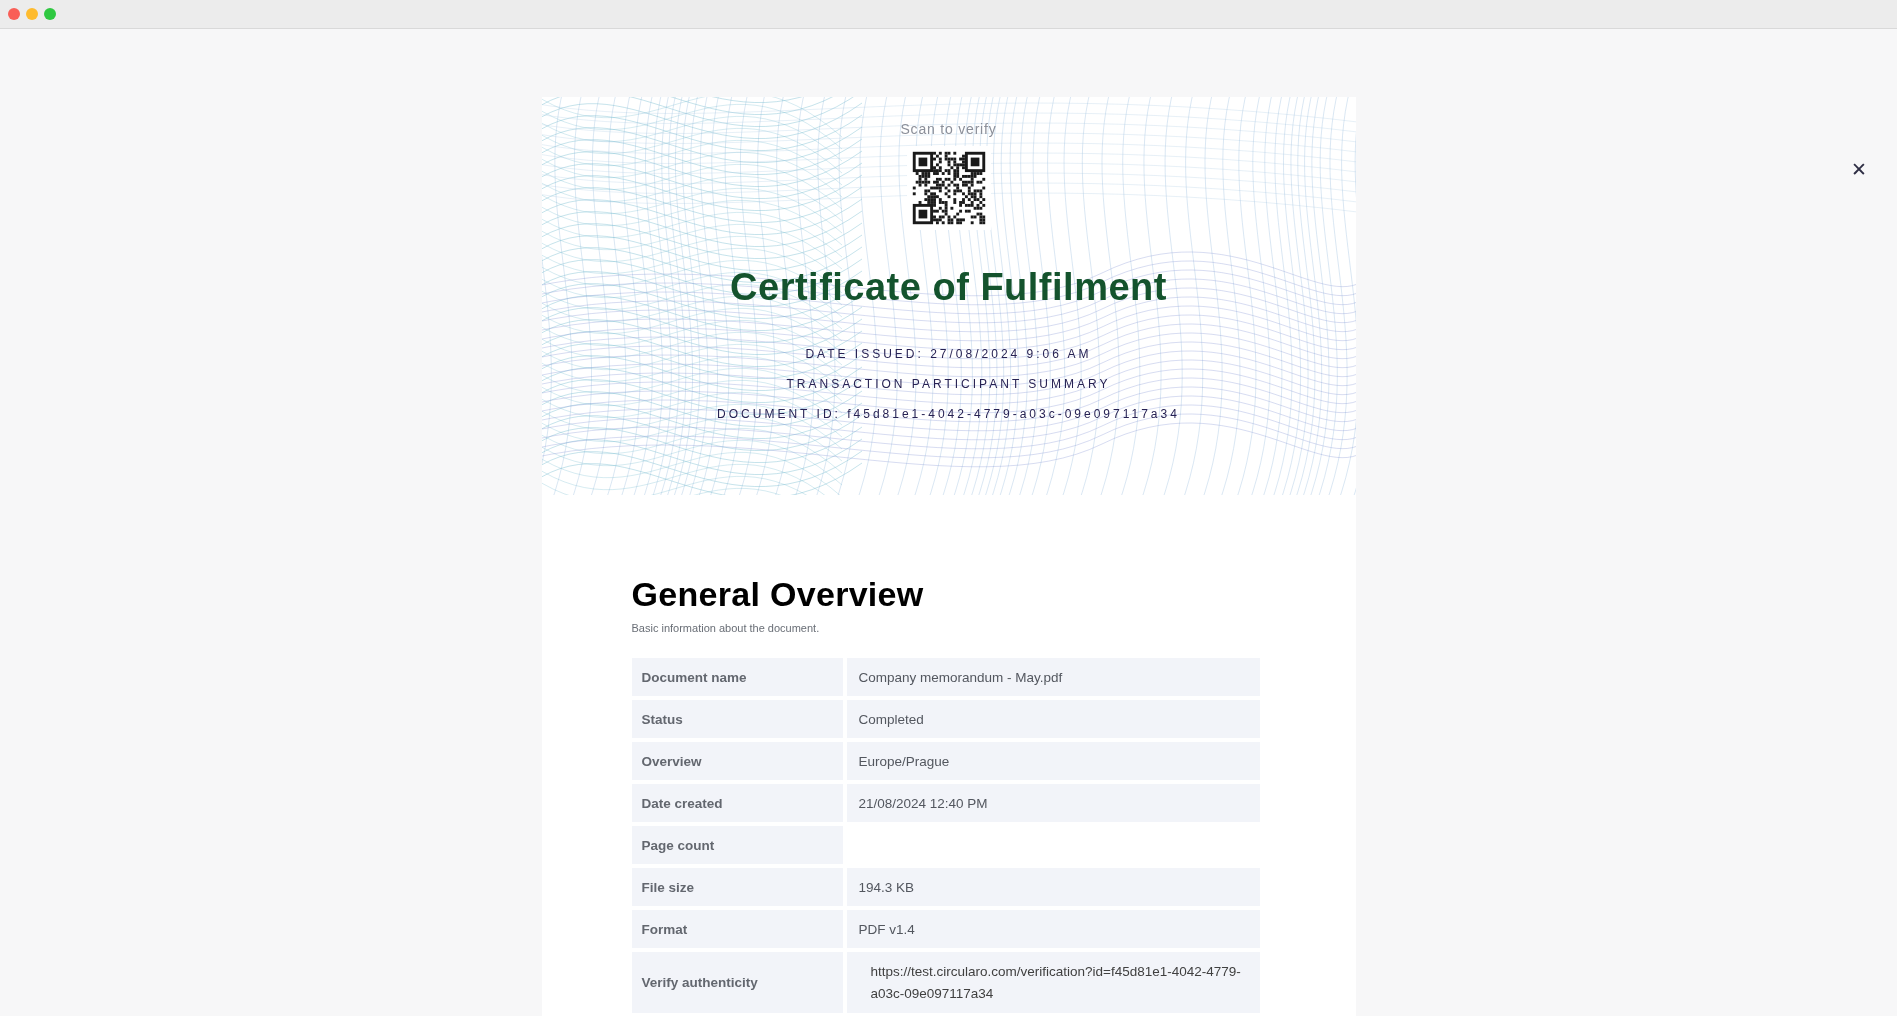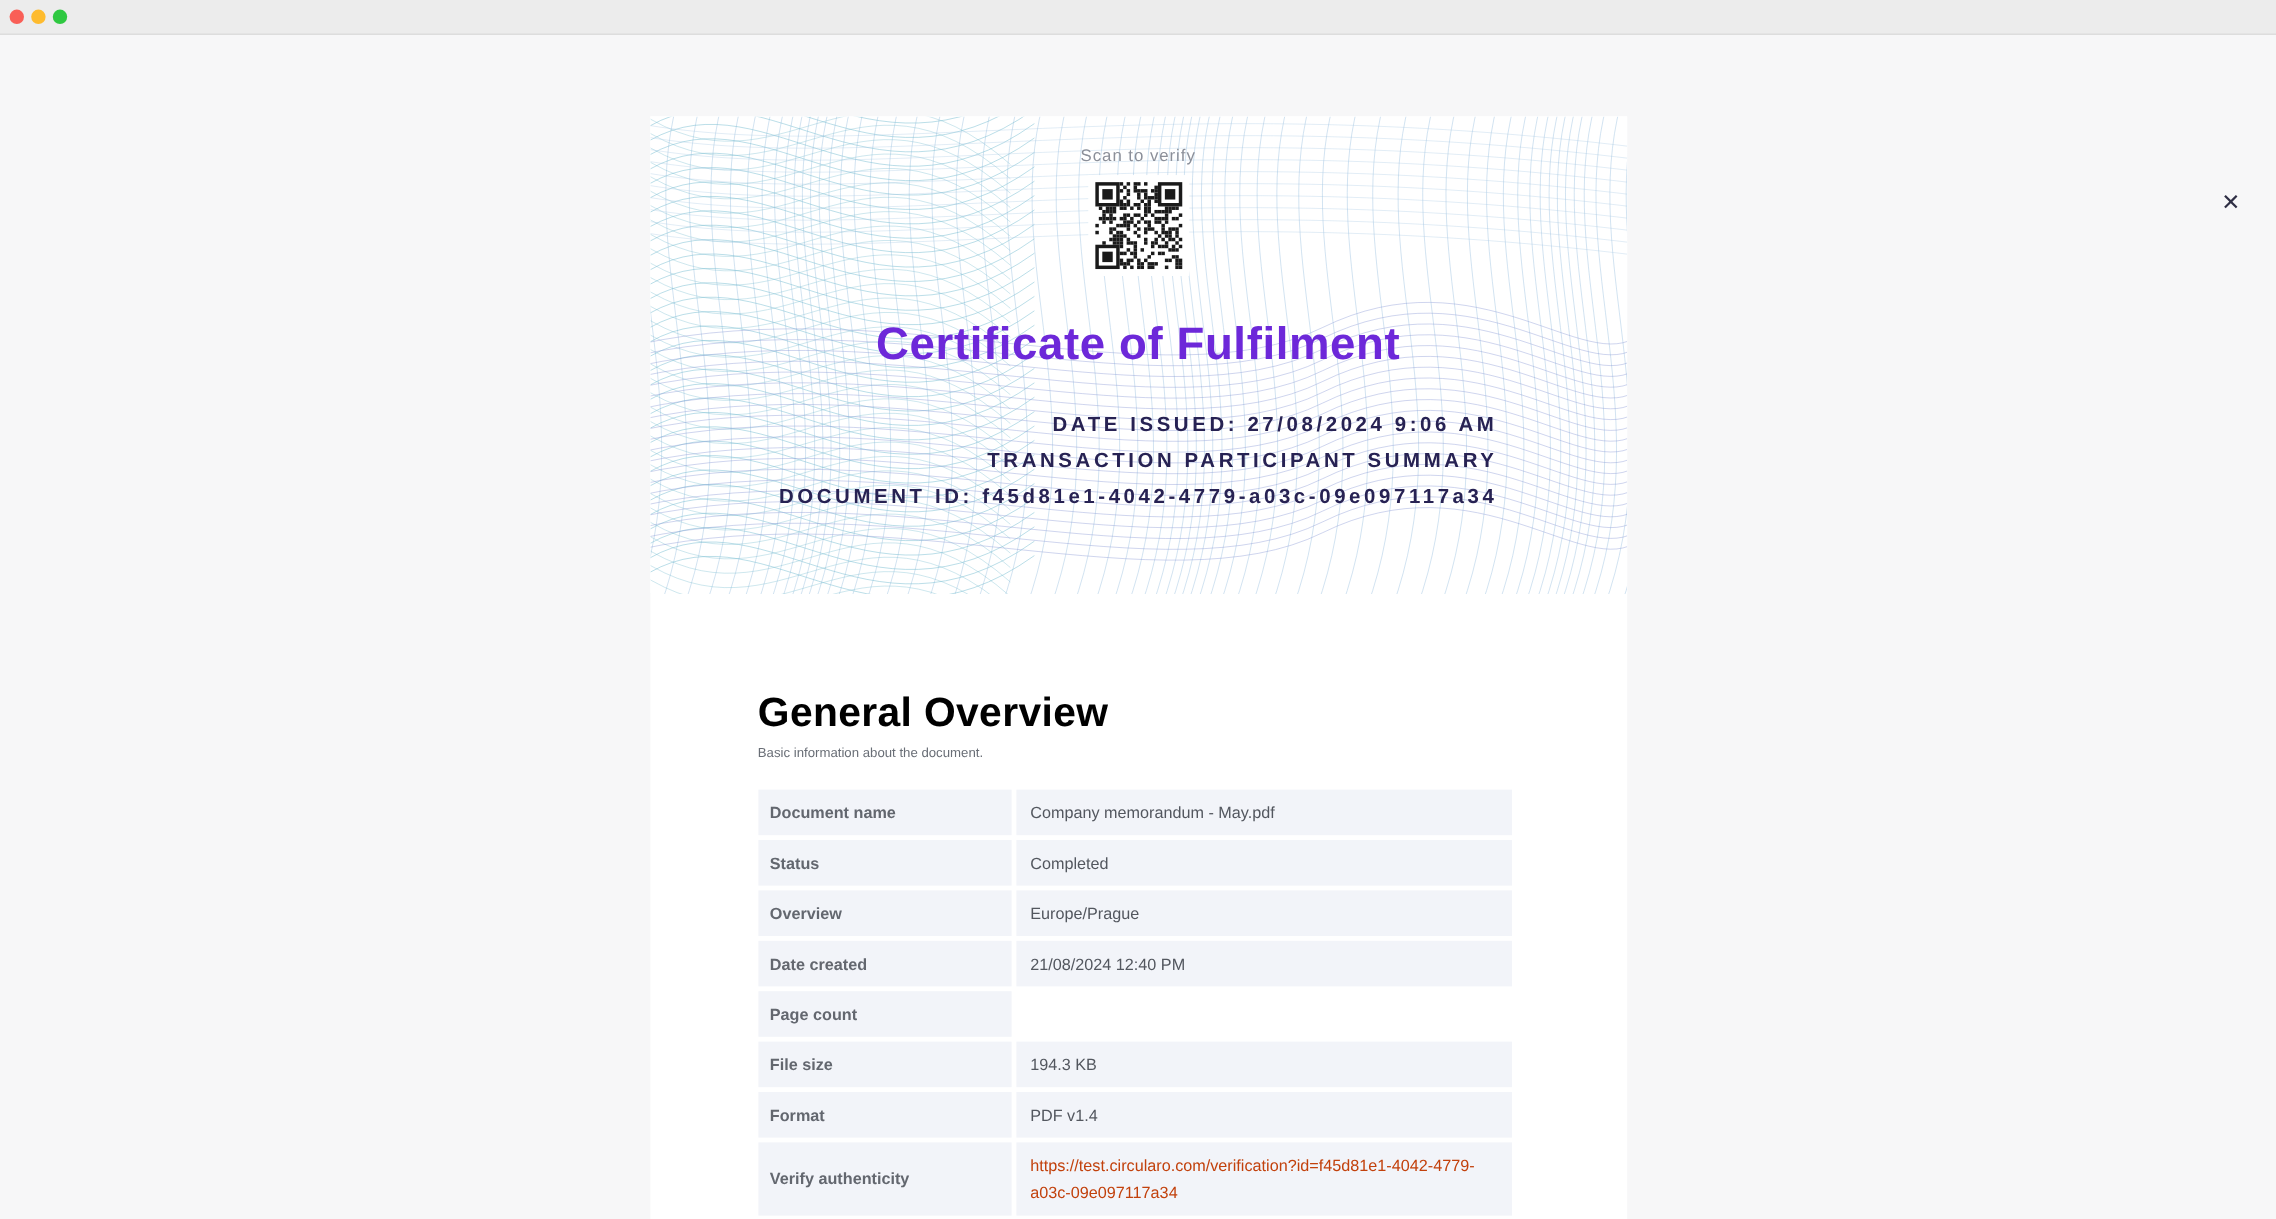--- a/index.html
+++ b/index.html
@@ -79,33 +79,32 @@
     margin-top: 9px;
     width: 84px;
     height: 84px;
     background: #ffffff;
   }
   .cert-title {
     margin-top: 36px;
     font-size: 38px;
     font-weight: 700;
     letter-spacing: 0.5px;
-    color: #6d28d9;
+    color: #14532d;
   }
   .cert-meta {
     margin-top: 30px;
   }
   .cert-meta-line {
-    font-size: 17px;
-    font-weight: 700;
+    font-size: 12px;
+    font-weight: 400;
     letter-spacing: 3px;
     line-height: 30px;
     color: #272253;
     white-space: nowrap;
-    text-align: right;
   }
 
   
   .doc-body {
     padding: 80px 88px 60px 90px;
   }
   .section-heading {
     font-size: 34px;
     font-weight: 700;
     letter-spacing: 0.3px;
@@ -143,24 +142,25 @@
     flex: 1;
     background: #f2f4f9;
     min-height: 38px;
     display: flex;
     align-items: center;
     padding: 9px 12px;
     font-size: 13.5px;
     color: #53575f;
   }
   .t-link {
-    color: #c2410c;
+    color: #404040;
     text-decoration: none;
     line-height: 1.6;
     word-break: break-word;
+    margin-left: 12px;
   }
 </style>
 </head>
 <body>
 
 <div class="titlebar">
   <div class="traffic">
     <div class="dot red"></div>
     <div class="dot yellow"></div>
     <div class="dot green"></div>

